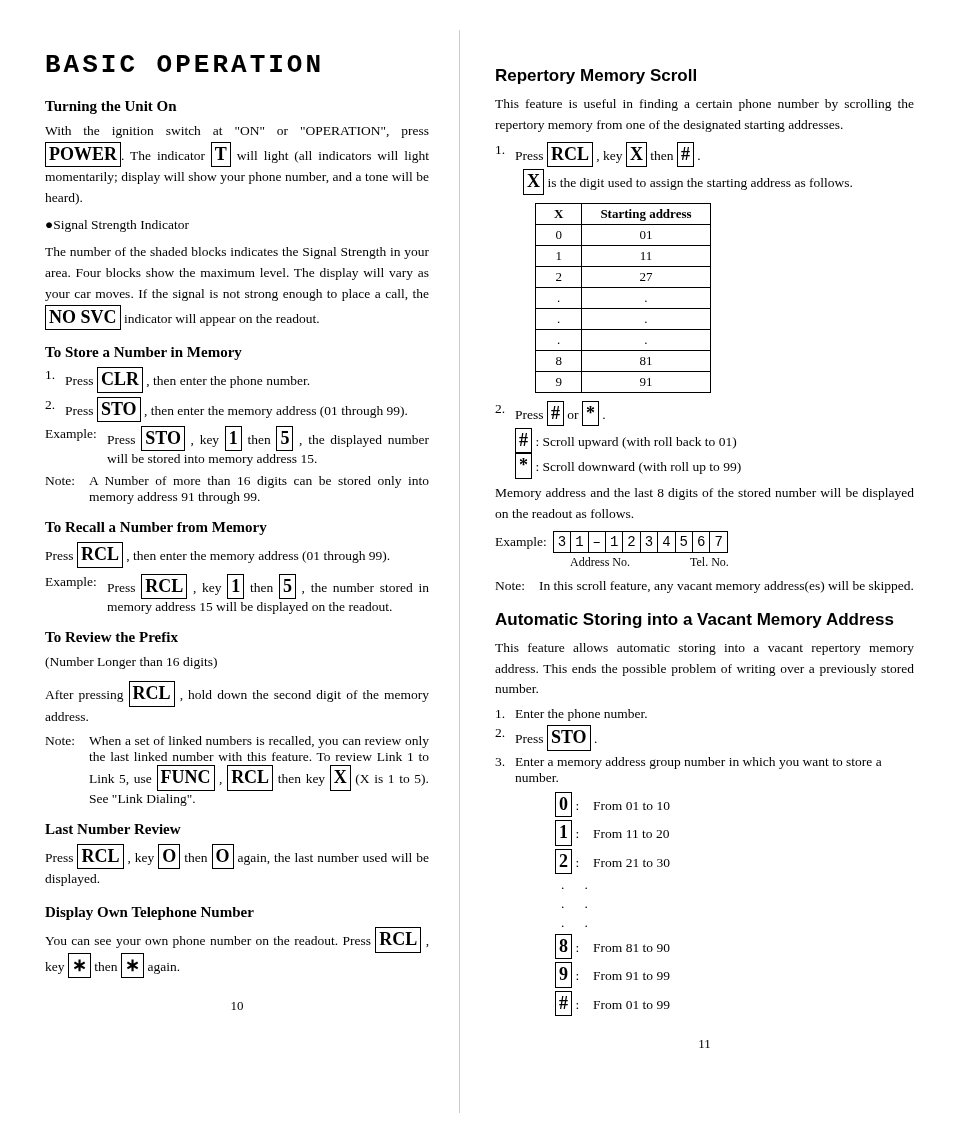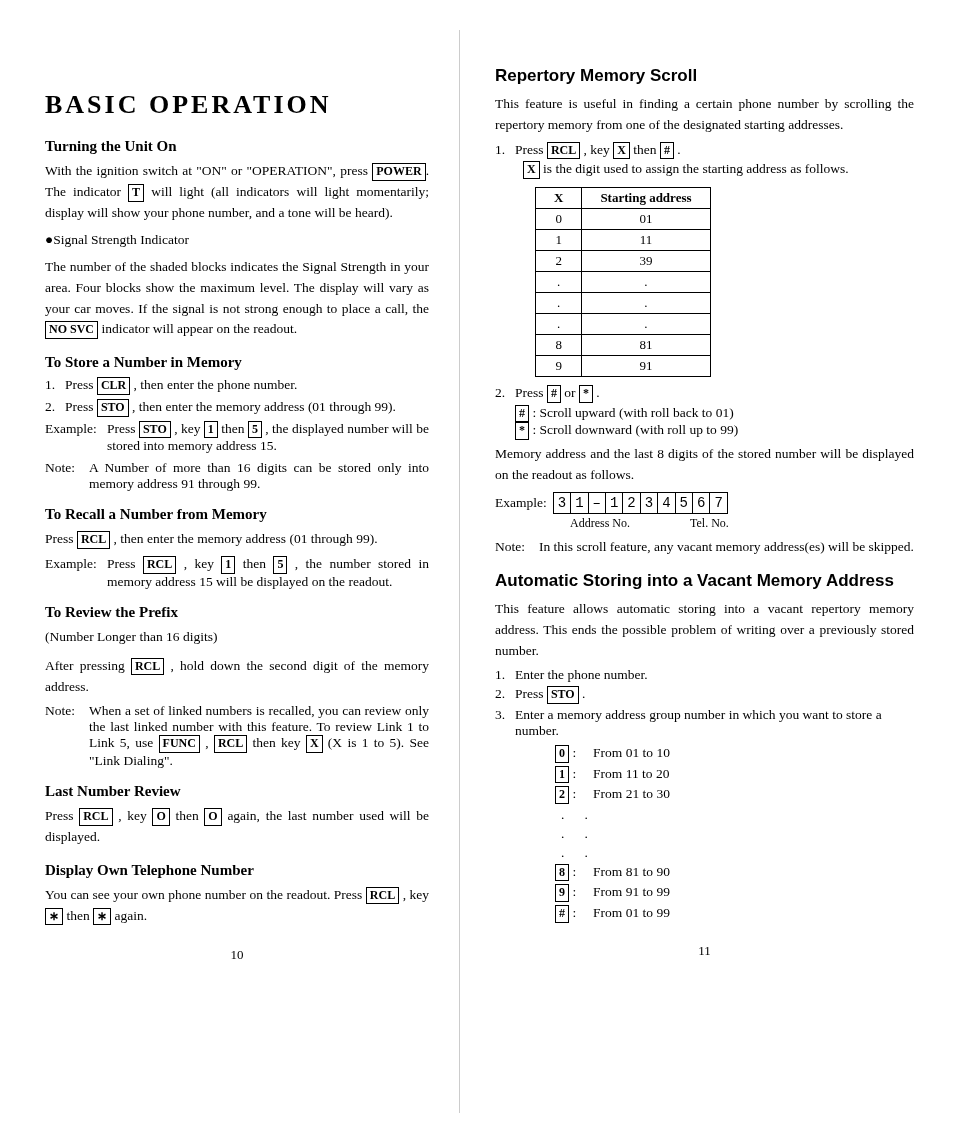--- a/index.html
+++ b/index.html
@@ -23,22 +23,21 @@
     }
     .right-column {
       width: 494px;
       padding: 20px 40px 20px 35px;
     }
     .page-title {
       font-size: 26px;
       font-weight: bold;
       letter-spacing: 3px;
       margin-bottom: 18px;
-      font-family: Liberation Serif, serif;
-      margin-top: 40px;
+      font-family: Liberation Mono, monospace;
     }
     .section-title {
       font-size: 15px;
       font-weight: bold;
       margin-bottom: 6px;
       margin-top: 14px;
     }
     .section-title-lg {
       font-size: 17px;
       font-weight: bold;
@@ -49,21 +48,21 @@
     p {
       line-height: 1.55;
       margin-bottom: 6px;
       text-align: justify;
     }
     .kbd {
       display: inline-block;
       border: 1.5px solid #000;
       padding: 0 3px;
       font-family: 'Times New Roman', Times, serif;
-      font-size: 12px;
+      font-size: 18px;
       line-height: 1.3;
       font-weight: bold;
     }
     .list-item {
       display: flex;
       gap: 6px;
       margin-bottom: 4px;
     }
     .list-num { min-width: 14px; }
     .note-block {
@@ -215,21 +214,21 @@
           <tr>
               <td>0</td>
               <td>01</td>
             </tr>
           <tr>
               <td>1</td>
               <td>11</td>
             </tr>
           <tr>
               <td>2</td>
-              <td>39</td>
+              <td>27</td>
             </tr>
           <tr>
               <td>.</td>
               <td>.</td>
             </tr>
           <tr>
               <td>.</td>
               <td>.</td>
             </tr>
           <tr>

